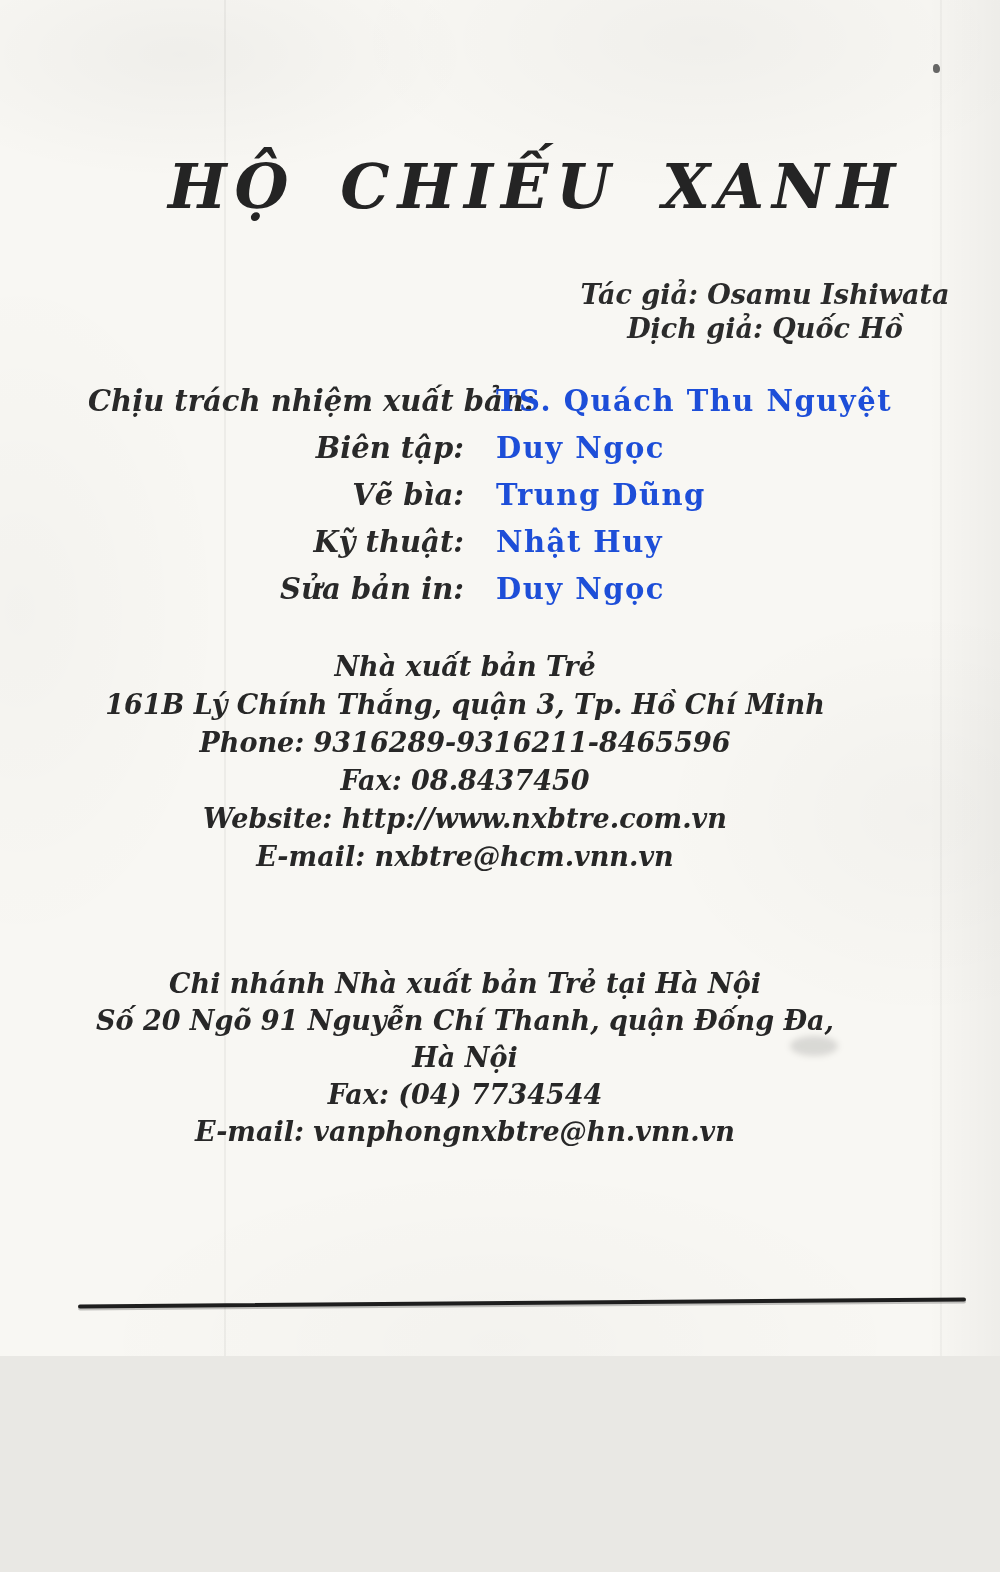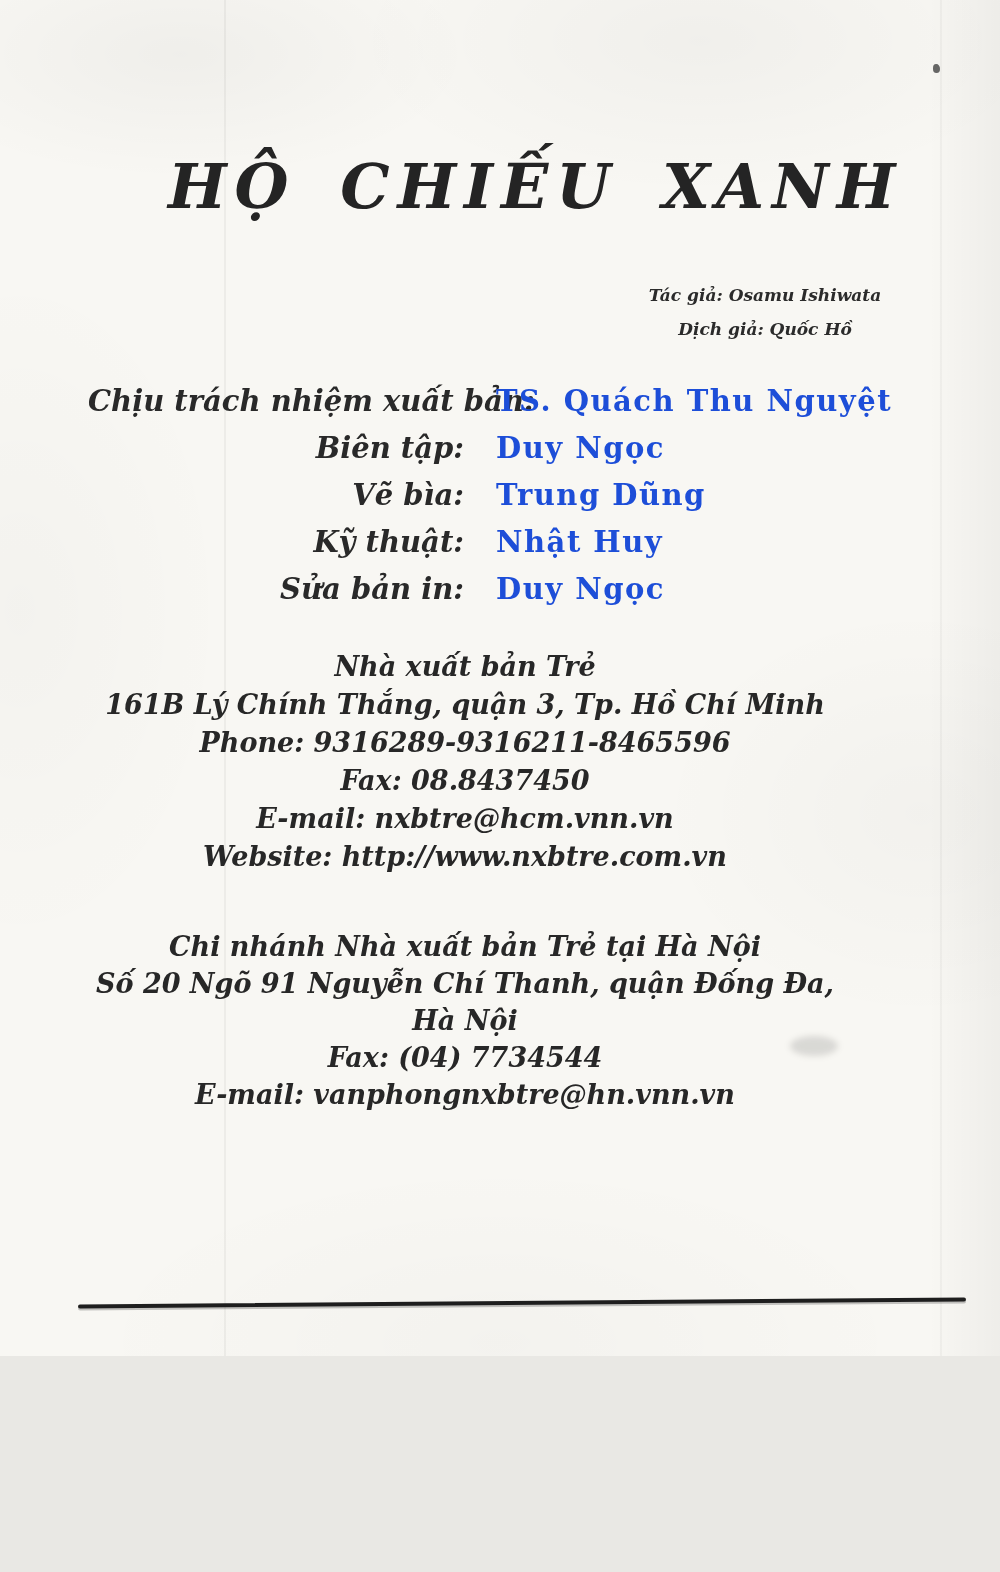--- a/index.html
+++ b/index.html
@@ -37,40 +37,40 @@
 
   .book-title {
     position: absolute; left: 168px; top: 150px;
     font-size: 62px; font-weight: bold; font-style: italic;
     letter-spacing: 8px; word-spacing: 14px;
     color: #242424; white-space: nowrap;
   }
   .byline {
     position: absolute; left: 555px; top: 278px; width: 420px;
     text-align: center; font-style: italic; font-weight: bold;
-    font-size: 17px; line-height: 34px; color: #2b2b2b;
+    font-size: 27px; line-height: 34px; color: #2b2b2b;
   }
   .credits { position: absolute; left: 88px; top: 384px; width: 760px; }
   .credit-row { display: flex; align-items: baseline; height: 47px; }
   .credit-label {
     width: 376px; text-align: right;
     font-style: italic; font-weight: bold; font-size: 29px; color: #292929;
     white-space: nowrap;
   }
   .credit-value {
     margin-left: 32px; font-weight: bold; font-size: 29px;
     letter-spacing: 1.5px; color: #1d4ed8; white-space: nowrap;
   }
   .center-block {
     position: absolute; left: 90px; width: 750px;
     text-align: center; font-style: italic; font-weight: bold;
     font-size: 27px; line-height: 38px; color: #272727;
   }
   .center-block.publisher { top: 648px; }
-  .center-block.branch { top: 928px; line-height: 37px; }
+  .center-block.branch { top: 965px; line-height: 37px; }
 
   .rule {
     position: absolute; left: 78px; top: 1301px; width: 888px; height: 4px;
     background: #1e1e1e; border-radius: 2px; transform: rotate(-0.45deg);
     box-shadow: 0 2px 0 rgba(30,30,30,0.25);
   }
   .imprint {
     position: absolute; left: 84px; top: 1322px; width: 878px;
     font-family: "Liberation Serif", serif; font-size: 35px; line-height: 45px;
     color: #191919;
@@ -123,22 +123,22 @@
       <div class="credit-label">Sửa bản in:</div>
       <div class="credit-value">Duy Ngọc</div>
     </div>
   </div>
 
   <div class="center-block publisher">
     <div>Nhà xuất bản Trẻ</div>
     <div>161B Lý Chính Thắng, quận 3, Tp. Hồ Chí Minh</div>
     <div>Phone: 9316289-9316211-8465596</div>
     <div>Fax: 08.8437450</div>
+    <div>Website: http://www.nxbtre.com.vn</div>
     <div>E-mail: nxbtre@hcm.vnn.vn</div>
-    <div>Website: http://www.nxbtre.com.vn</div>
   </div>
 
   <div class="center-block branch">
     <div>Chi nhánh Nhà xuất bản Trẻ tại Hà Nội</div>
     <div>Số 20 Ngõ 91 Nguyễn Chí Thanh, quận Đống Đa, Hà Nội</div>
     <div>Fax: (04) 7734544</div>
     <div>E-mail: vanphongnxbtre@hn.vnn.vn</div>
   </div>
 
   <div class="rule"></div>

